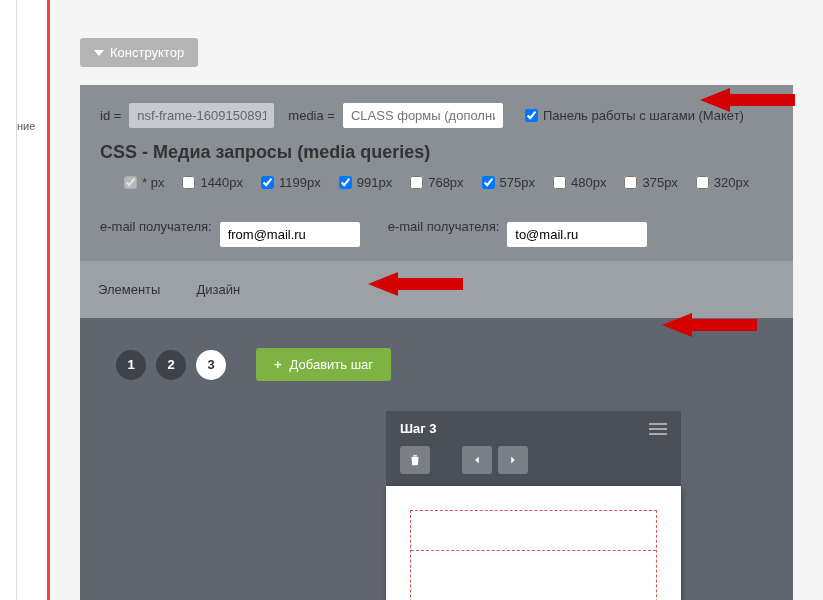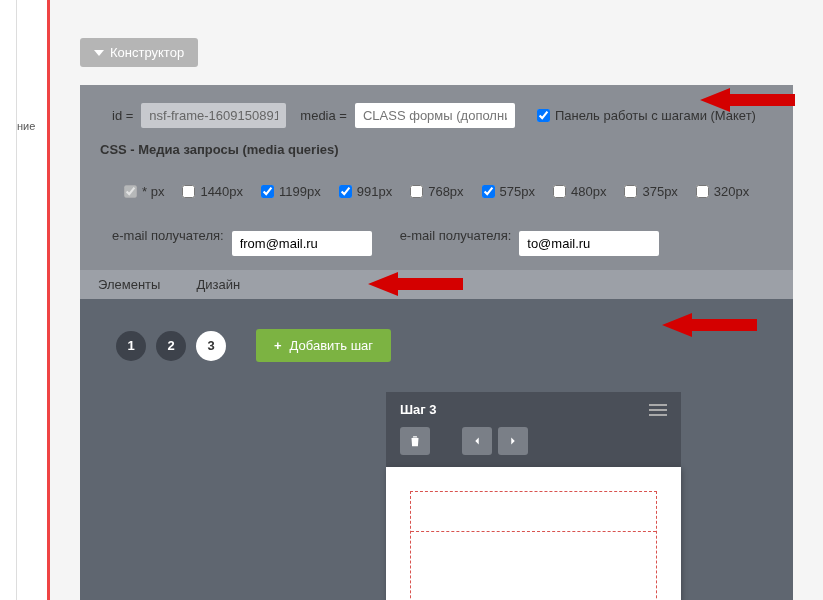--- a/index.html
+++ b/index.html
@@ -4,33 +4,33 @@
   <style>
     * { box-sizing: border-box; margin: 0; padding: 0; }
     body { font-family: Arial, sans-serif; font-size: 13px; background: #f5f5f5; width: 823px; height: 600px; overflow: hidden; position: relative; }
     .left-sidebar { position: absolute; left: 0; top: 0; width: 17px; height: 600px; background: #fff; border-right: 1px solid #ddd; }
     .left-sidebar2 { position: absolute; left: 17px; top: 0; width: 33px; height: 600px; background: #fff; border-right: 3px solid #ef4444; overflow: hidden; color: #555; font-size: 11px; padding-top: 120px; }
     .main { position: absolute; left: 50px; top: 0; right: 0; height: 532px; padding: 0 30px; }
     .constructor-btn { display: inline-flex; align-items: center; gap: 6px; background: #b5b5b5; color: #fff; border: none; padding: 7px 14px; border-radius: 3px; font-size: 13px; margin: 38px 0 18px 0; cursor: pointer; }
     .constructor-btn .tri { width: 0; height: 0; border-left: 5px solid transparent; border-right: 5px solid transparent; border-top: 6px solid #fff; }
     .gray-panel { background: #8a8e95; padding: 18px 20px; color: #333; }
     .row { display: flex; align-items: center; gap: 8px; margin-bottom: 14px; flex-wrap: wrap; }
-    .lbl { color: #333; font-size: 13px; margin-left: 12px; }
+    .lbl { color: #333; font-size: 13px; }
     input[type=text] { border: none; padding: 5px 8px; font-size: 13px; border-radius: 2px; outline: none; }
     .inp-id { width: 145px; background: #c7c9ce; color: #666; }
     .inp-class { width: 160px; color: #999; }
     .inp-email { width: 140px; margin-top: 16px; }
     .cb-wrap { display: flex; align-items: center; gap: 5px; }
     .cb-wrap label { font-size: 13px; }
     .steps-label { color: #333; }
-    .section-title { font-weight: bold; margin-bottom: 27px; font-size: 13px; color: #333; }
+    .section-title { font-weight: bold; margin-bottom: 12px; font-size: 18px; color: #333; }
     .media-row { display: flex; gap: 18px; flex-wrap: wrap; margin-bottom: 16px; padding-left: 24px; }
     .media-row .cb-wrap label { color: #333; }
     .tabs { display: flex; background: #9ca0a7; margin: 0 -20px 0 -20px; }
-    .tab { padding: 7px 18px; font-size: 13px; color: #333; cursor: pointer; }
+    .tab { padding: 21px 18px; font-size: 13px; color: #333; cursor: pointer; }
     .tab.active { background: #5f6670; color: #fff; }
     .dark-area { background: #5f6670; padding: 30px 36px 40px 36px; margin: 0 -20px -18px -20px; }
     .step-circles { display: flex; gap: 10px; align-items: center; }
     .step-circle { width: 30px; height: 30px; border-radius: 50%; background: #3d424b; color: #fff; display: flex; align-items: center; justify-content: center; font-size: 13px; font-weight: bold; cursor: pointer; }
     .step-circle.active { background: #fff; color: #333; }
     .add-step-btn { margin-left: 30px; background: #7cb342; color: #fff; border: none; padding: 9px 18px; border-radius: 3px; font-size: 13px; cursor: pointer; display: inline-flex; align-items: center; gap: 8px; }
     .step-header { display: flex; align-items: center; justify-content: space-between; background: #4a4f58; padding: 10px 14px; margin-top: 30px; width: 295px; margin-left: 270px; }
     .step-title { color: #fff; font-weight: bold; font-size: 13px; }
     .hamburger { display: flex; flex-direction: column; gap: 3px; cursor: pointer; }
     .hamburger span { width: 18px; height: 2px; background: #aaa; }

